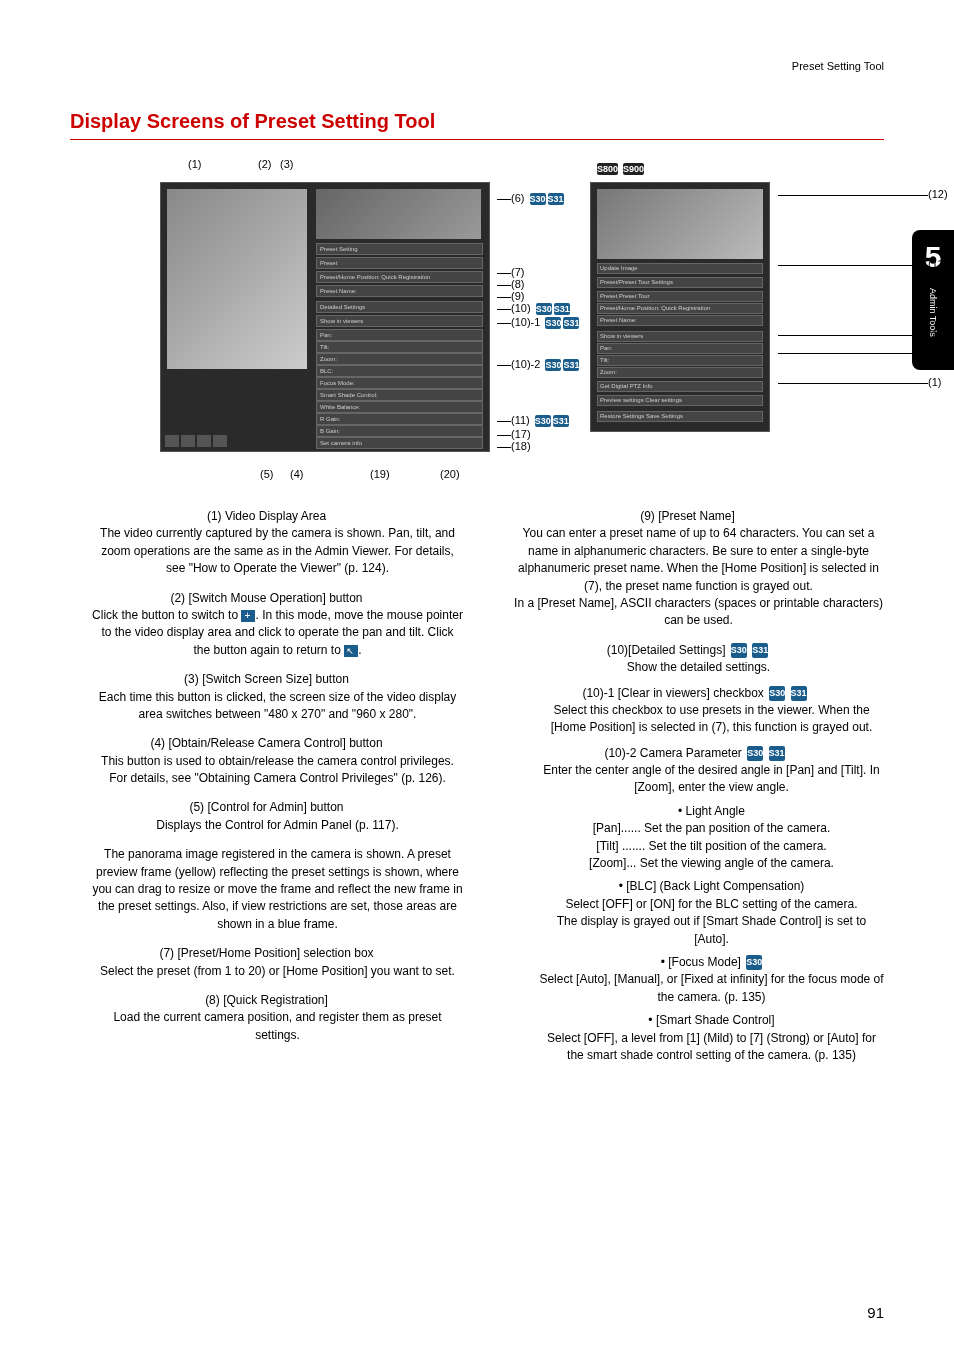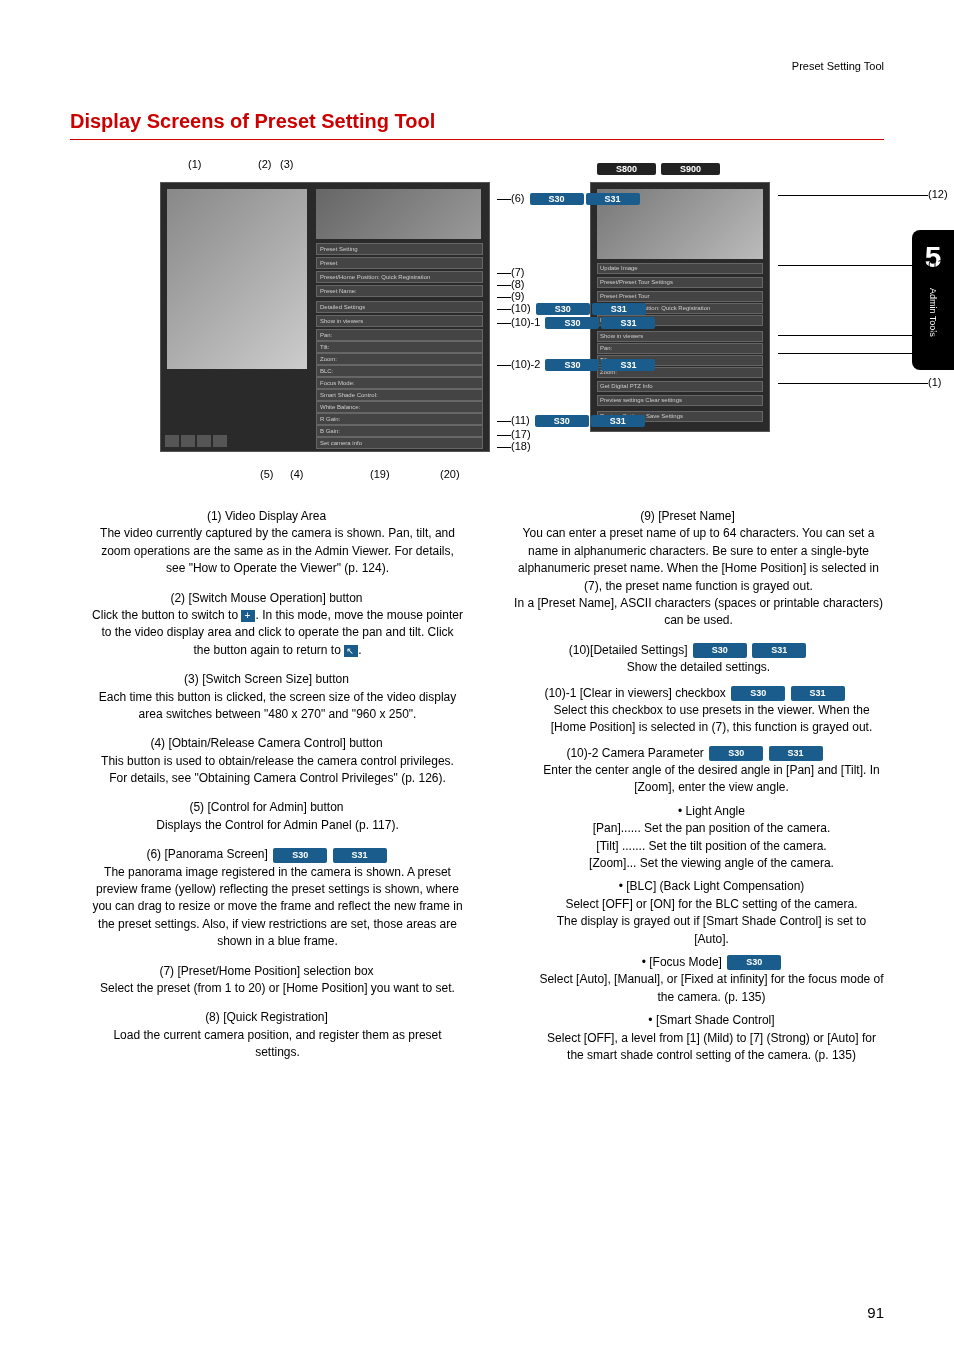--- a/index.html
+++ b/index.html
@@ -140,21 +140,21 @@
     border-top: 1px solid #000;
     display: inline-block;
     vertical-align: middle;
   }
   .badge {
     display: inline-block;
     background: #1a5c8b;
     color: #fff;
     font-size: 9px;
     font-weight: bold;
-    padding: 1px 19px;
+    padding: 1px 0;
     border-radius: 2px;
     margin-left: 2px;
     vertical-align: middle;
   }
   .badge.dark {
     background: #222;
   }
   .columns {
     display: flex;
     gap: 28px;
@@ -333,36 +333,31 @@
         <div class="item-body">The video currently captured by the camera is shown. Pan, tilt, and zoom operations are the same as in the Admin Viewer. For details, see "How to Operate the Viewer" (p. 124).</div>
       </div>
       <div class="item">
         <div class="item-title"><span class="num">(2)</span> <span class="label">[Switch Mouse Operation] button</span></div>
         <div class="item-body">
           <span>Click the button to switch to </span><span class="inline-icon plus"></span><span>. In this mode, move the mouse pointer to the video display area and click to operate the pan and tilt. Click the button again to return to </span><span class="inline-icon arrow"></span><span>.</span>
         </div>
       </div>
       <div class="item">
         <div class="item-title"><span class="num">(3)</span> <span class="label">[Switch Screen Size] button</span></div>
-        <div class="item-body">Each time this button is clicked, the screen size of the video display area switches between "480 x 270" and "960 x 250".</div>
+        <div class="item-body">Each time this button is clicked, the screen size of the video display area switches between "480 x 270" and "960 x 280".</div>
       </div>
       <div class="item">
         <div class="item-title"><span class="num">(4)</span> <span class="label">[Obtain/Release Camera Control] button</span></div>
         <div class="item-body">This button is used to obtain/release the camera control privileges. For details, see "Obtaining Camera Control Privileges" (p. 126).</div>
       </div>
       <div class="item">
         <div class="item-title"><span class="num">(5)</span> <span class="label">[Control for Admin] button</span></div>
         <div class="item-body">Displays the Control for Admin Panel (p. 117).</div>
       </div>
       <div class="item">
-        <div class="item-title">
-          <span class="num">(6)</span> <span class="label">[Panorama Screen]</span>
-          <span class="badge">S30</span>
-          <span class="badge">S31</span>
-        </div>
         <div class="item-body">The panorama image registered in the camera is shown. A preset preview frame (yellow) reflecting the preset settings is shown, where you can drag to resize or move the frame and reflect the new frame in the preset settings. Also, if view restrictions are set, those areas are shown in a blue frame.</div>
       </div>
       <div class="item">
         <div class="item-title"><span class="num">(7)</span> <span class="label">[Preset/Home Position] selection box</span></div>
         <div class="item-body">Select the preset (from 1 to 20) or [Home Position] you want to set.</div>
       </div>
       <div class="item">
         <div class="item-title"><span class="num">(8)</span> <span class="label">[Quick Registration]</span></div>
         <div class="item-body">Load the current camera position, and register them as preset settings.</div>
       </div>

